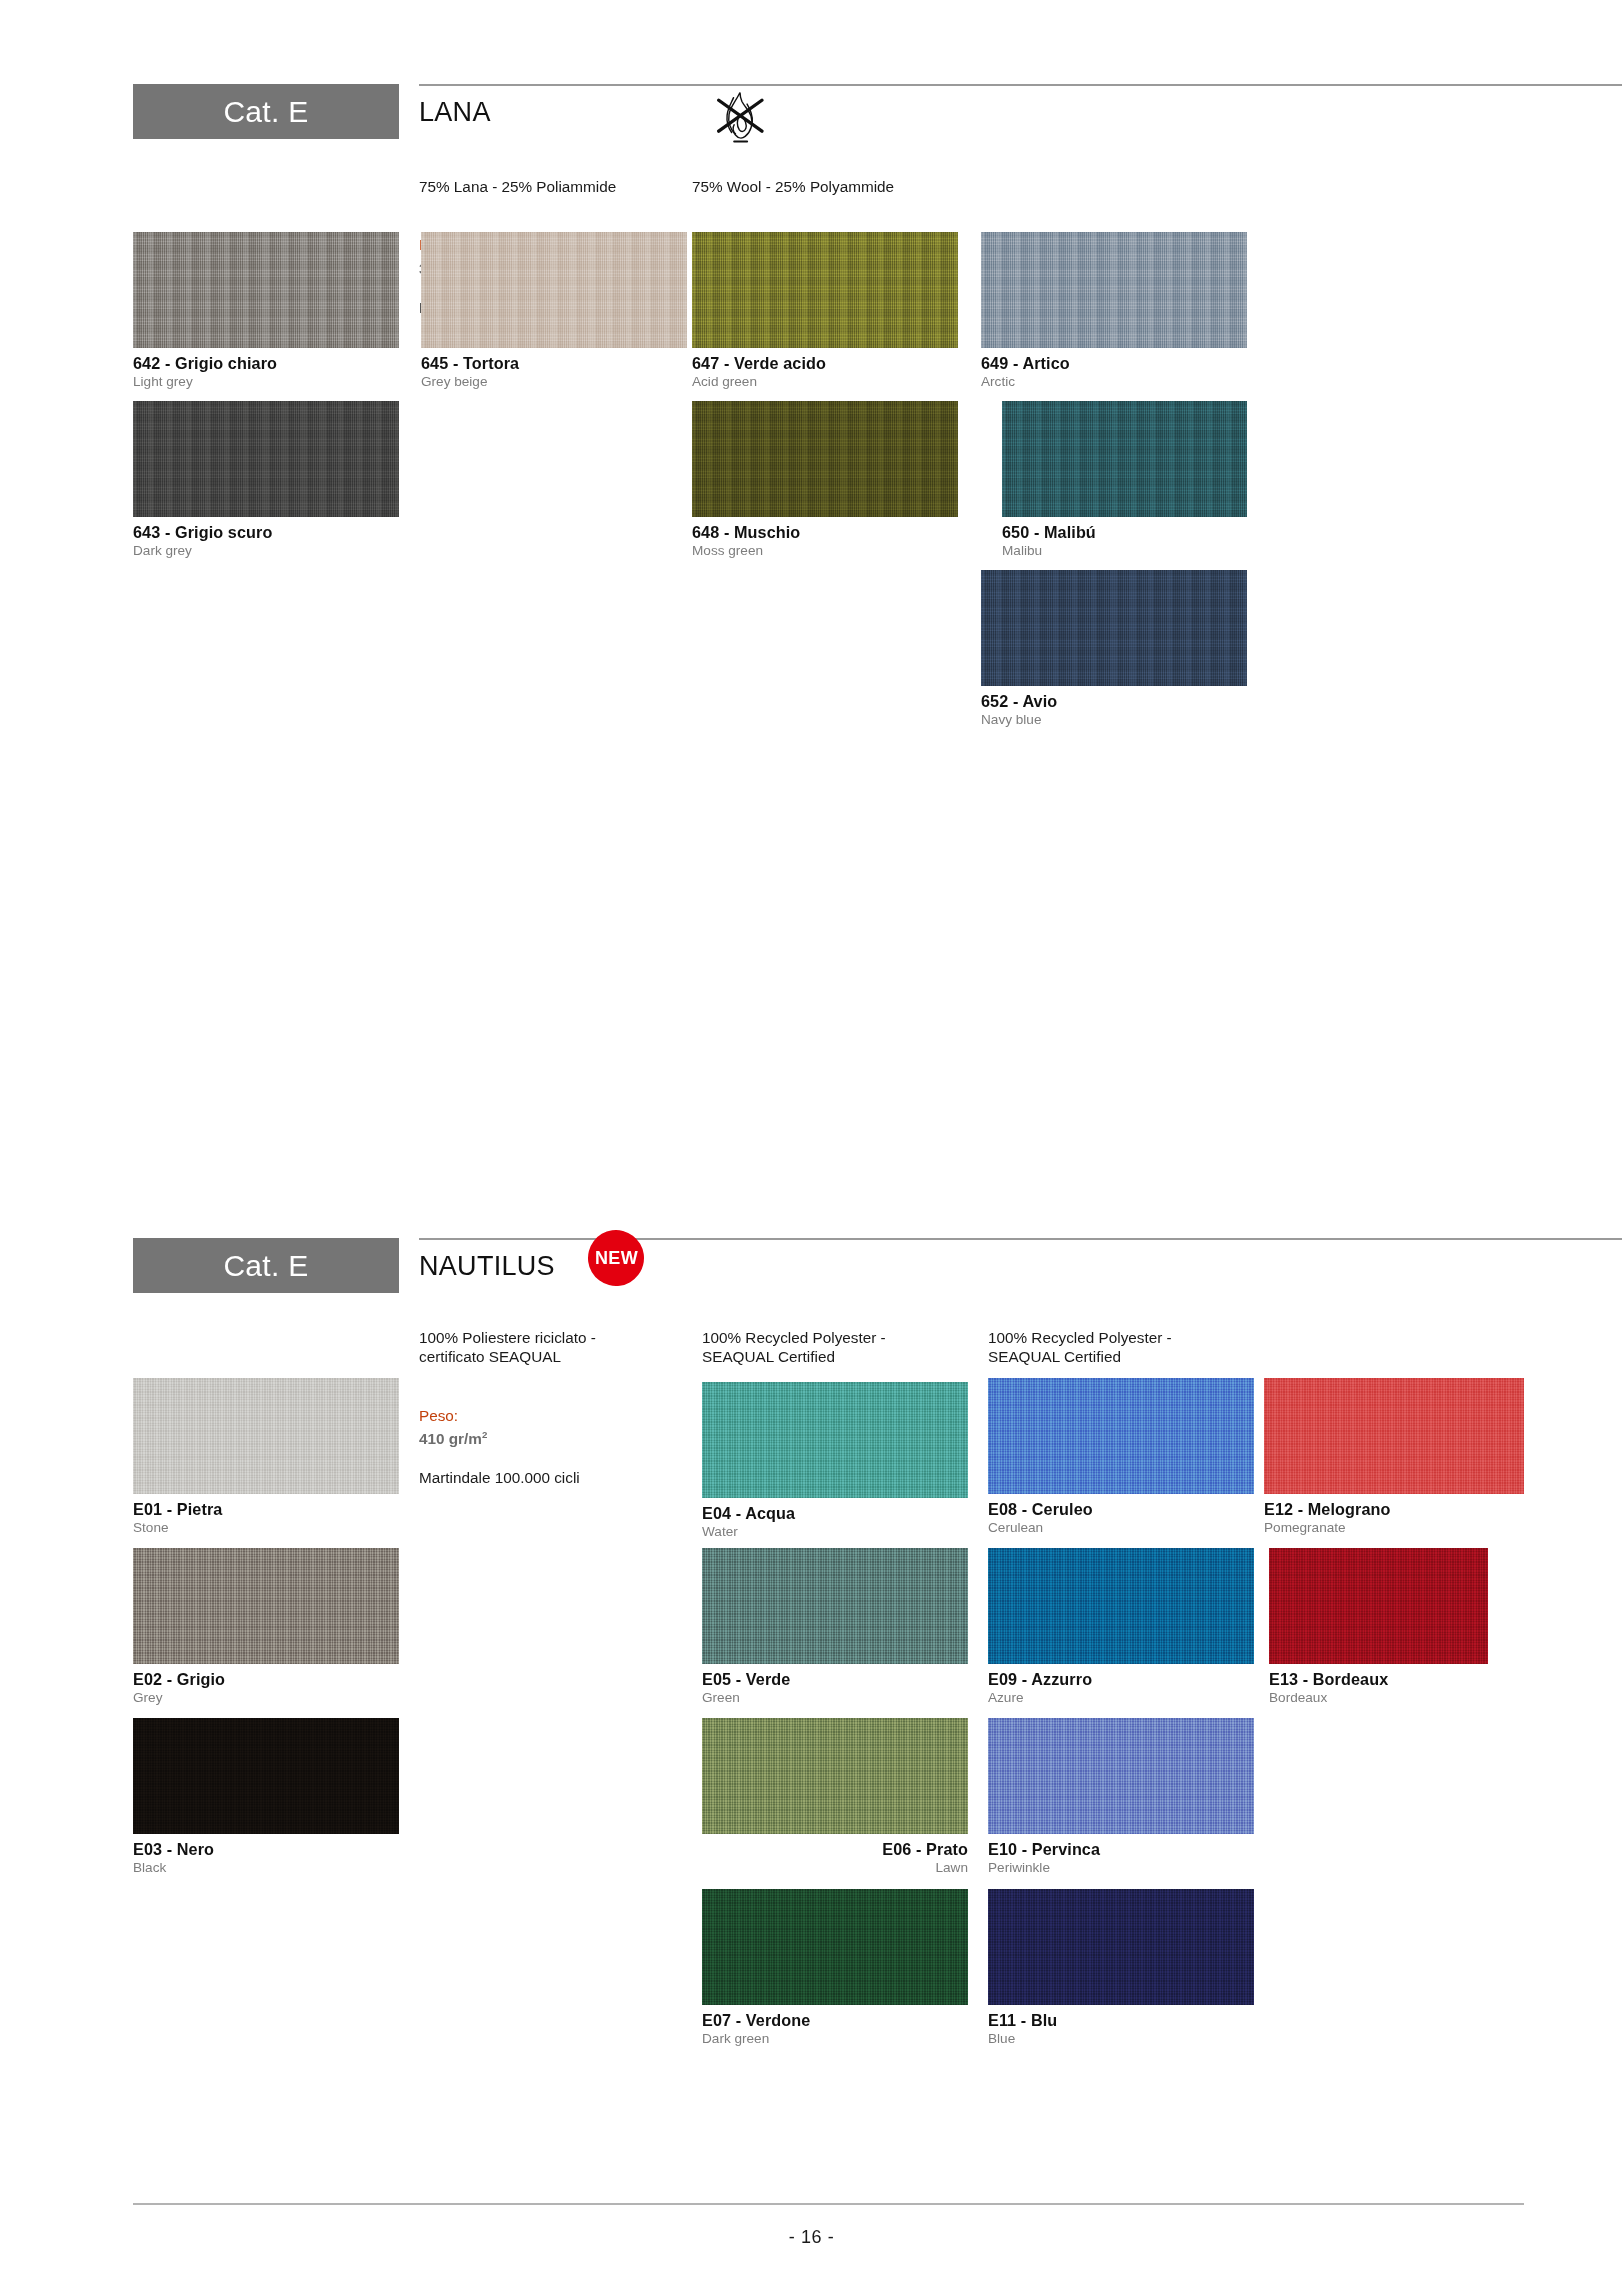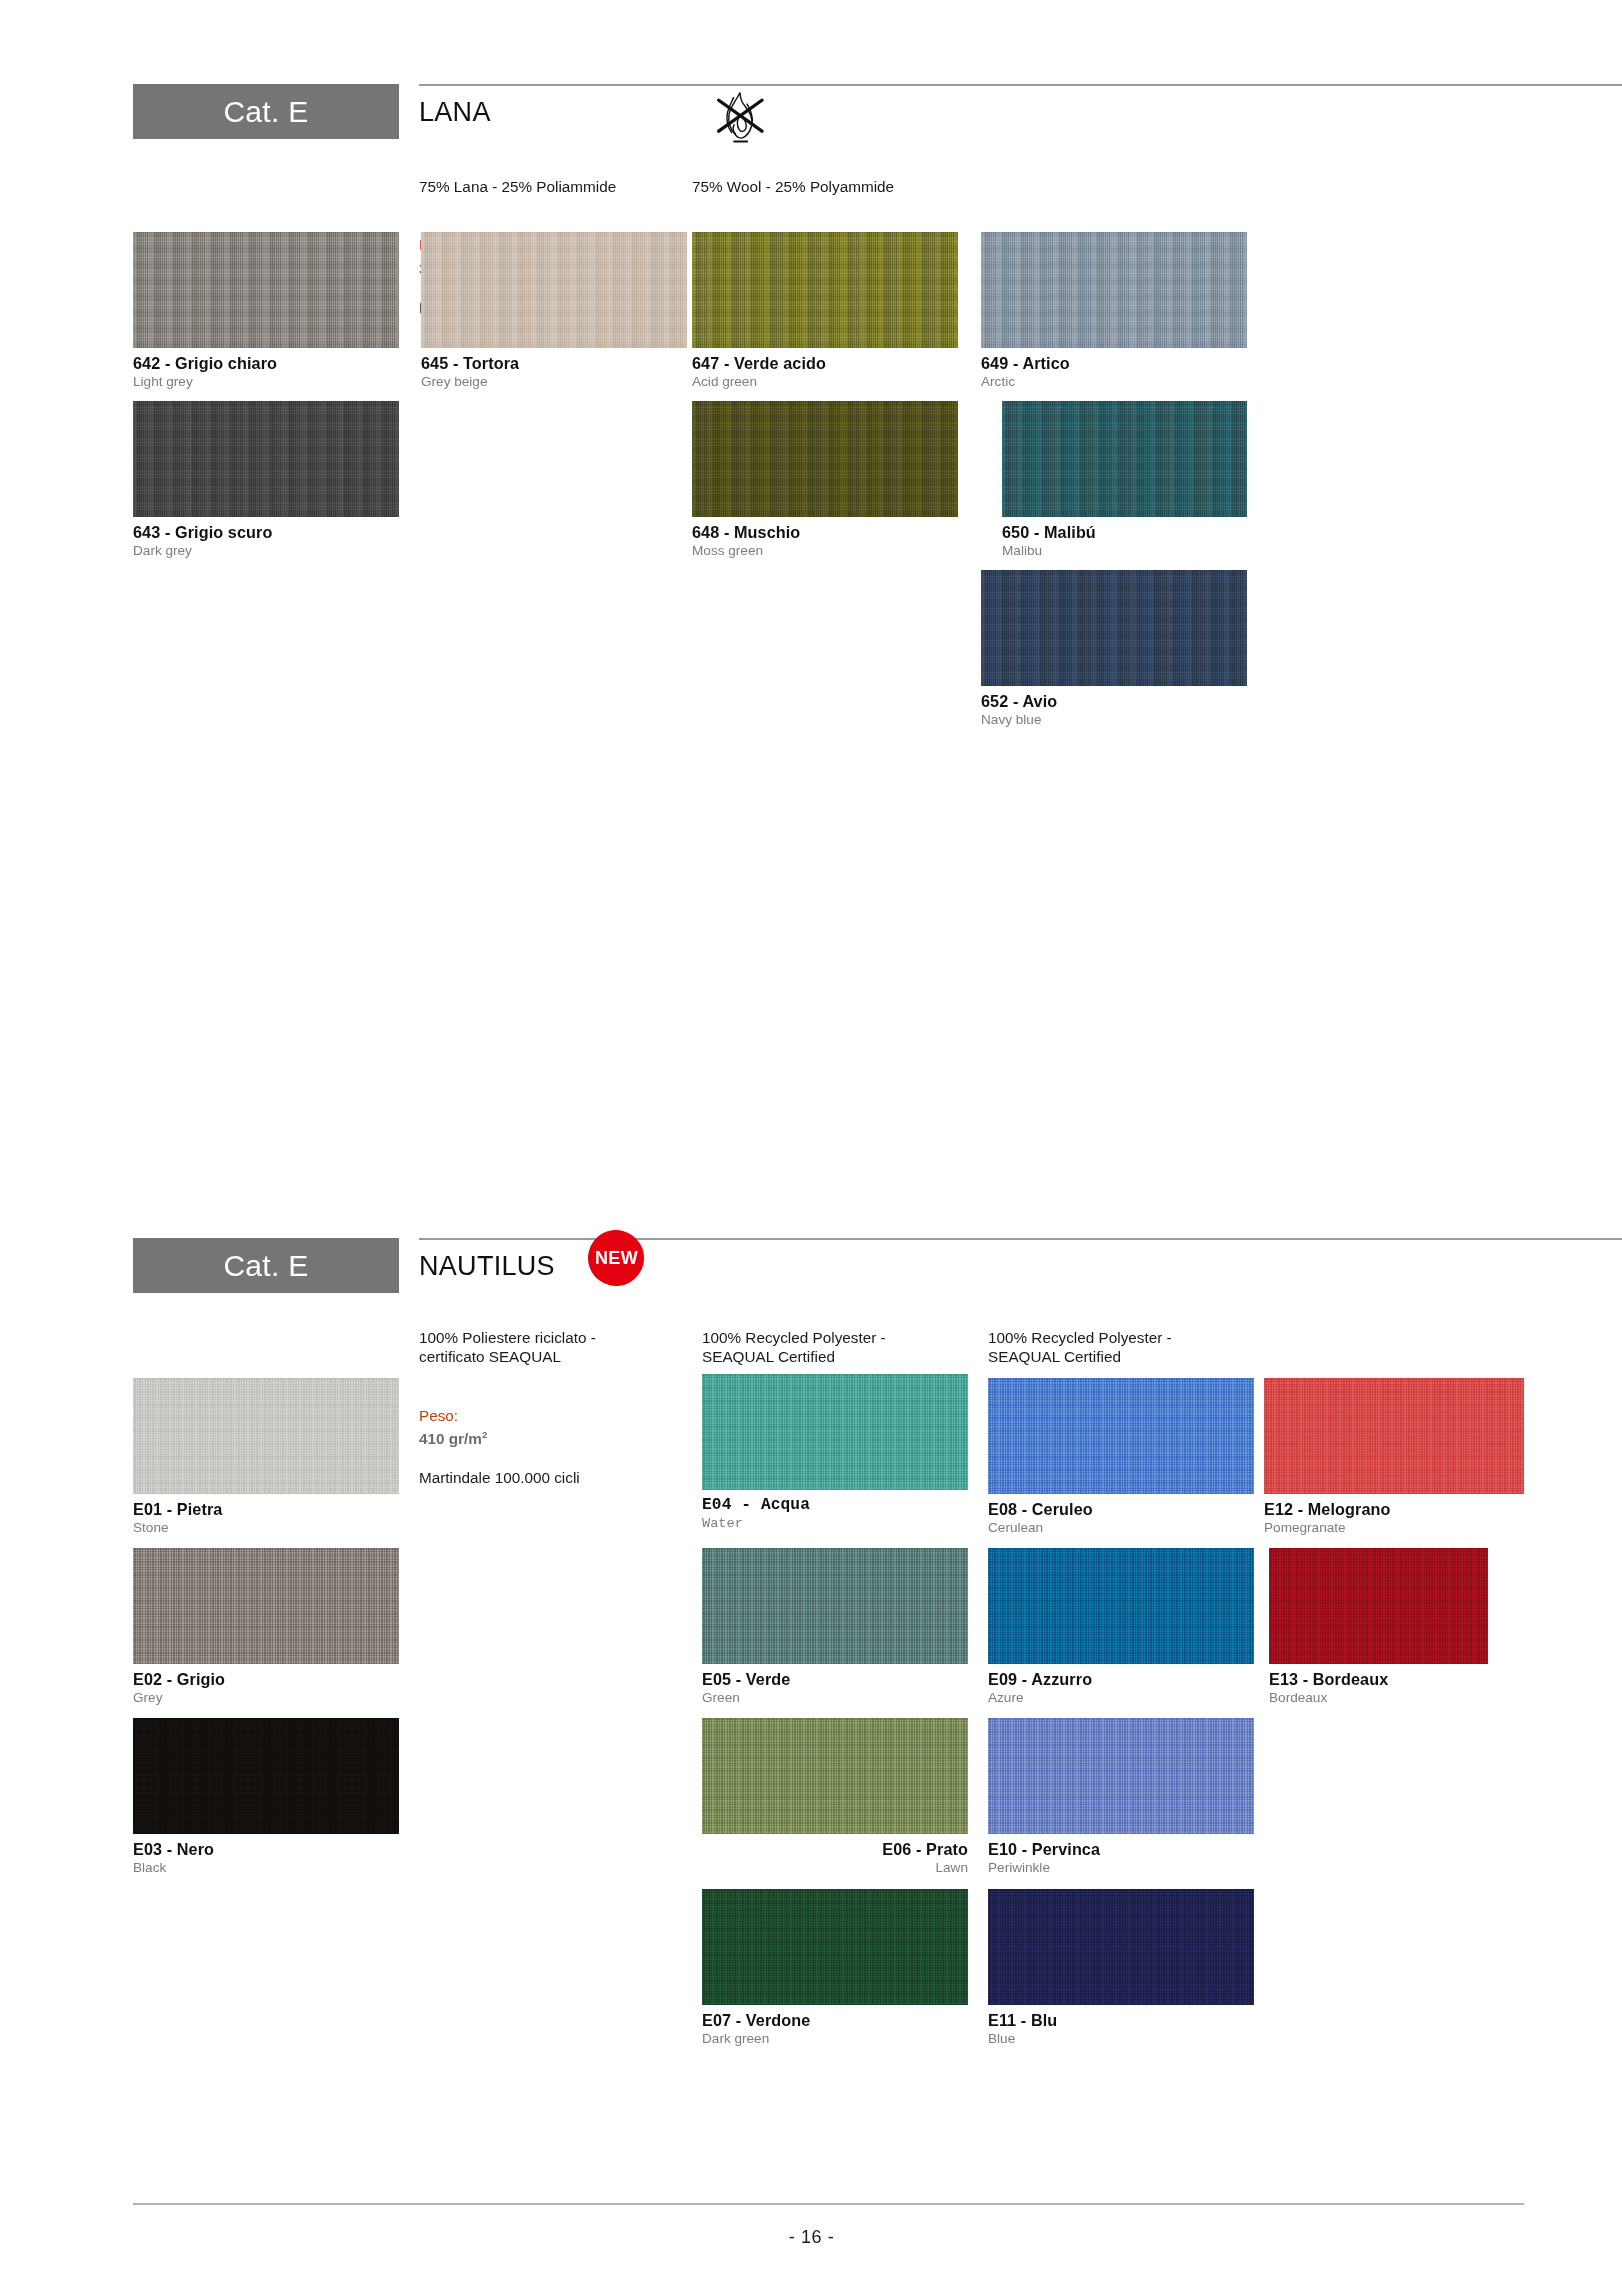--- a/index.html
+++ b/index.html
@@ -325,21 +325,21 @@
       <div class="chip woven" style="background:#878078"></div>
       <div class="chip-name">E02 - Grigio</div>
       <div class="chip-sub">Grey</div>
     </div>
     <div class="swatch" style="left:0px; top:480px; width:266px;">
       <div class="chip woven" style="background:#130f0c"></div>
       <div class="chip-name">E03 - Nero</div>
       <div class="chip-sub">Black</div>
     </div>
 
-    <div class="swatch" style="left:569px; top:136px; width:266px;font-family:Liberation Mono, monospace;">
+    <div class="swatch" style="left:569px; top:144px; width:266px;">
       <div class="chip woven" style="background:#4ba399"></div>
       <div class="chip-name">E04 - Acqua</div>
       <div class="chip-sub">Water</div>
     </div>
     <div class="swatch" style="left:569px; top:310px; width:266px;">
       <div class="chip woven" style="background:#5a7d79"></div>
       <div class="chip-name">E05 - Verde</div>
       <div class="chip-sub">Green</div>
     </div>
     <div class="swatch" style="left:569px; top:480px; width:266px;text-align:right;">

